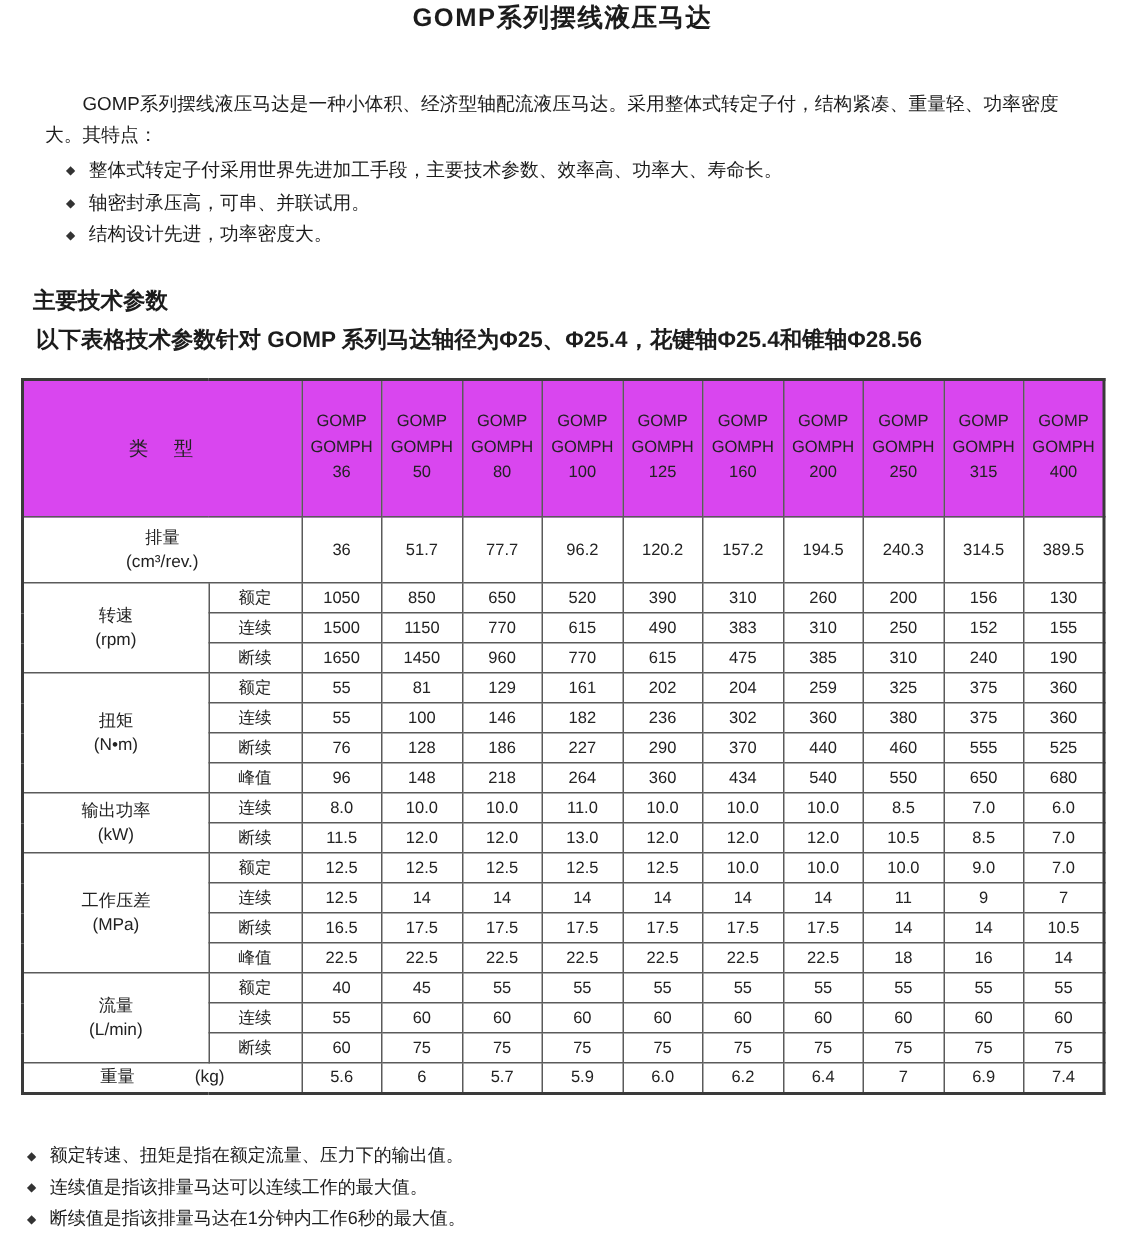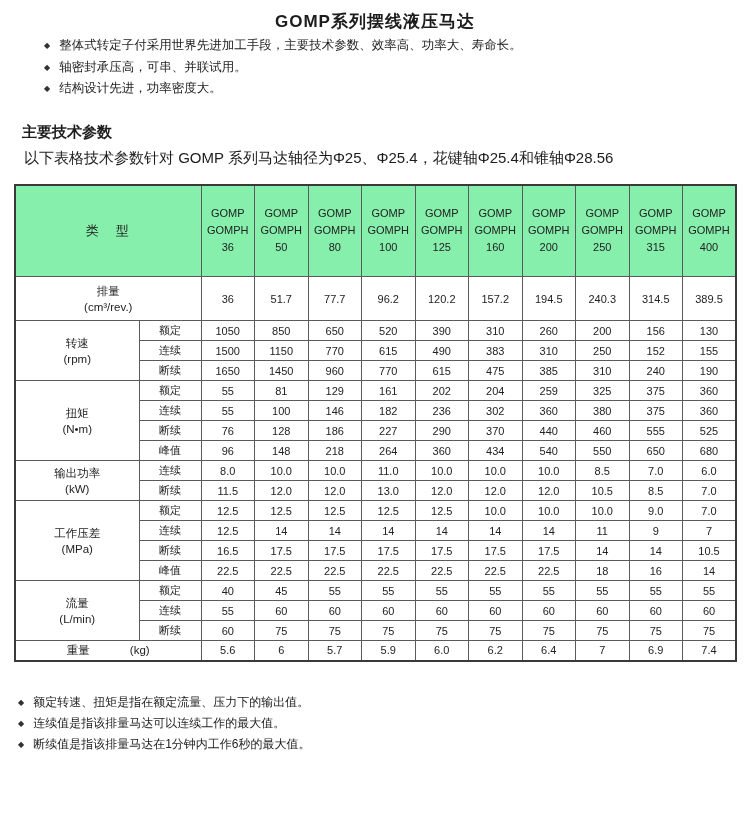--- a/index.html
+++ b/index.html
@@ -2,62 +2,63 @@
 <html><head>
 <meta charset="utf-8">
 <style>
   html,body{margin:0;padding:0;background:#ffffff;}
   body{
     width:750px;height:828px;
     font-family:"Liberation Sans","DejaVu Sans",sans-serif;
     color:#1c1c1c;
     -webkit-font-smoothing:antialiased;
   }
-  .page{width:750px;height:828px;box-sizing:border-box;padding-top:10px;overflow:hidden;}
+  .page{width:750px;height:828px;box-sizing:border-box;overflow:hidden;}
 
   h1.title{margin:0;text-align:center;font-size:17px;font-weight:bold;letter-spacing:1px;}
 
   p.intro{margin:36px 40px 0 30px;font-size:12.5px;line-height:21px;text-indent:2em;}
 
   ul.features{margin:2px 0 0 0;padding:0 0 0 44px;}
   ul.features li{list-style:none;font-size:12.5px;line-height:21.5px;}
   .bullet{display:inline-block;font-size:8px;vertical-align:1px;margin-right:9px;color:#333;}
 
   h2.section{margin:23px 0 0 22px;font-size:15px;font-weight:bold;}
-  p.table-note{margin:7px 0 0 24px;font-size:15px;font-weight:normal;}
+  p.table-note{margin:7px 0 0 24px;font-size:15px;font-weight:bold;}
 
   table.spec{
     border-collapse:collapse;table-layout:fixed;
     width:723px;margin:16px 0 0 14px;
     font-size:11px;color:#222;
     border:2px solid #3a3a3a;
   }
   table.spec th,table.spec td{border:1px solid #5a5a5a;padding:0 2px;box-sizing:border-box;}
   col.c-label{width:124px;}
   col.c-sub{width:62px;}
-  thead th{height:92px;font-weight:normal;text-align:center;vertical-align:middle;background:#86efac;}
+  thead th{height:92px;font-weight:normal;text-align:center;vertical-align:middle;background:#d946ef;}
   th.type-cell{font-size:13px;letter-spacing:2px;}
   th.model-cell div{line-height:17px;font-size:11px;}
   tbody td{height:20px;text-align:center;vertical-align:middle;}
   tr.tall-row td{height:44px;}
   td.label-cell{text-align:center;padding-left:8px;font-size:11.5px;line-height:16px;}
   td.label-cell .inline-unit{margin-left:40px;}
   td.sub-cell{text-align:center;padding-left:6px;font-size:11px;}
   td.val{font-size:11px;}
 
   ul.footnotes{margin:30px 0 0 0;padding:0 0 0 18px;}
   ul.footnotes li{list-style:none;font-size:12px;line-height:21px;}
 </style>
 </head>
 <body>
 
 <div class="page">
 
   <h1 class="title">GOMP系列摆线液压马达</h1>
 
+  <p class="intro">GOMP系列摆线液压马达是一种小体积、经济型轴配流液压马达。采用整体式转定子付，结构紧凑、重量轻、功率密度大。其特点：</p>
 
   <ul class="features">
     <li>
       <span class="bullet">◆</span><span>整体式转定子付采用世界先进加工手段，主要技术参数、效率高、功率大、寿命长。</span>
     </li>
     <li>
       <span class="bullet">◆</span><span>轴密封承压高，可串、并联试用。</span>
     </li>
     <li>
       <span class="bullet">◆</span><span>结构设计先进，功率密度大。</span>

